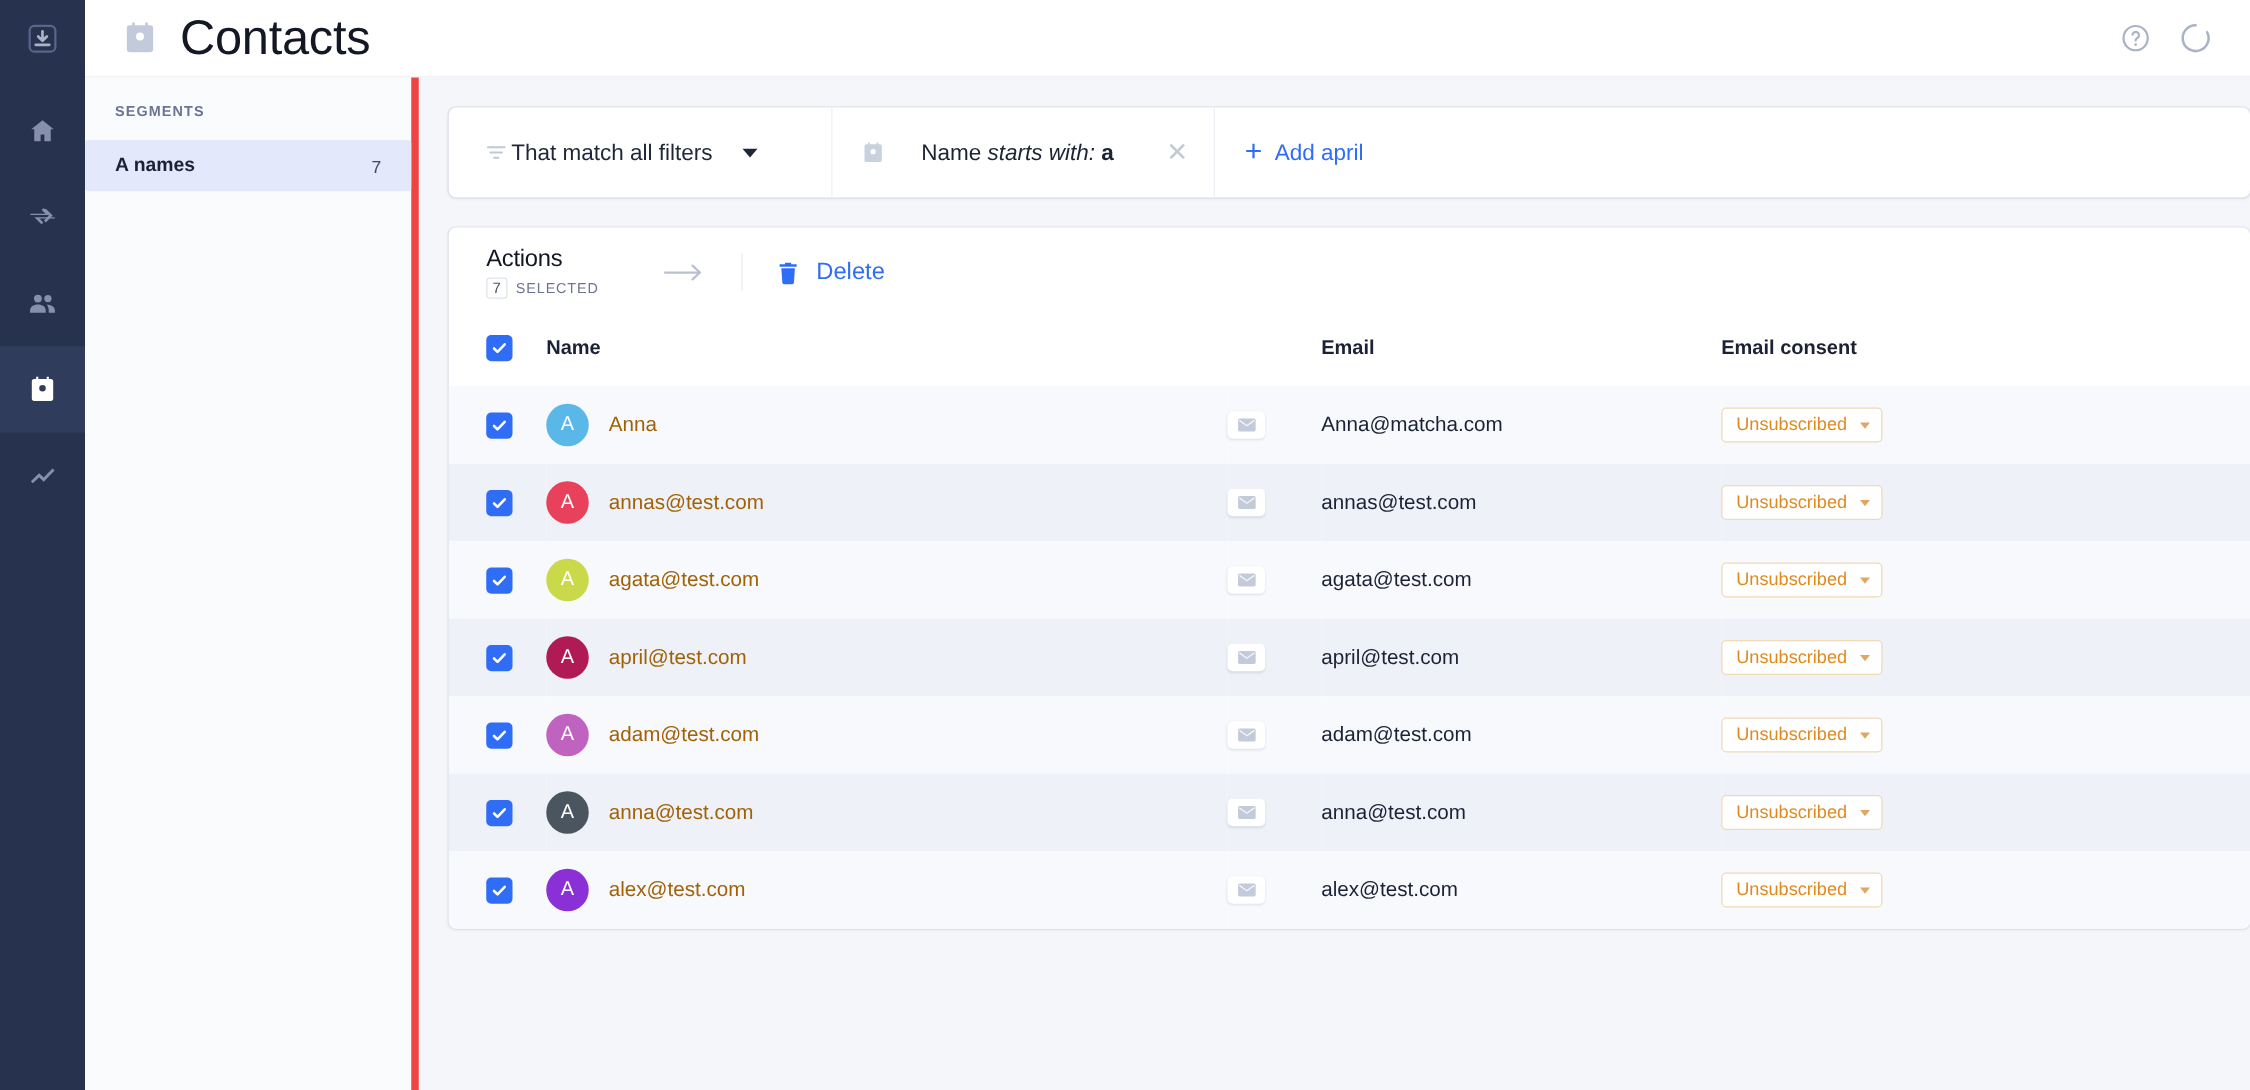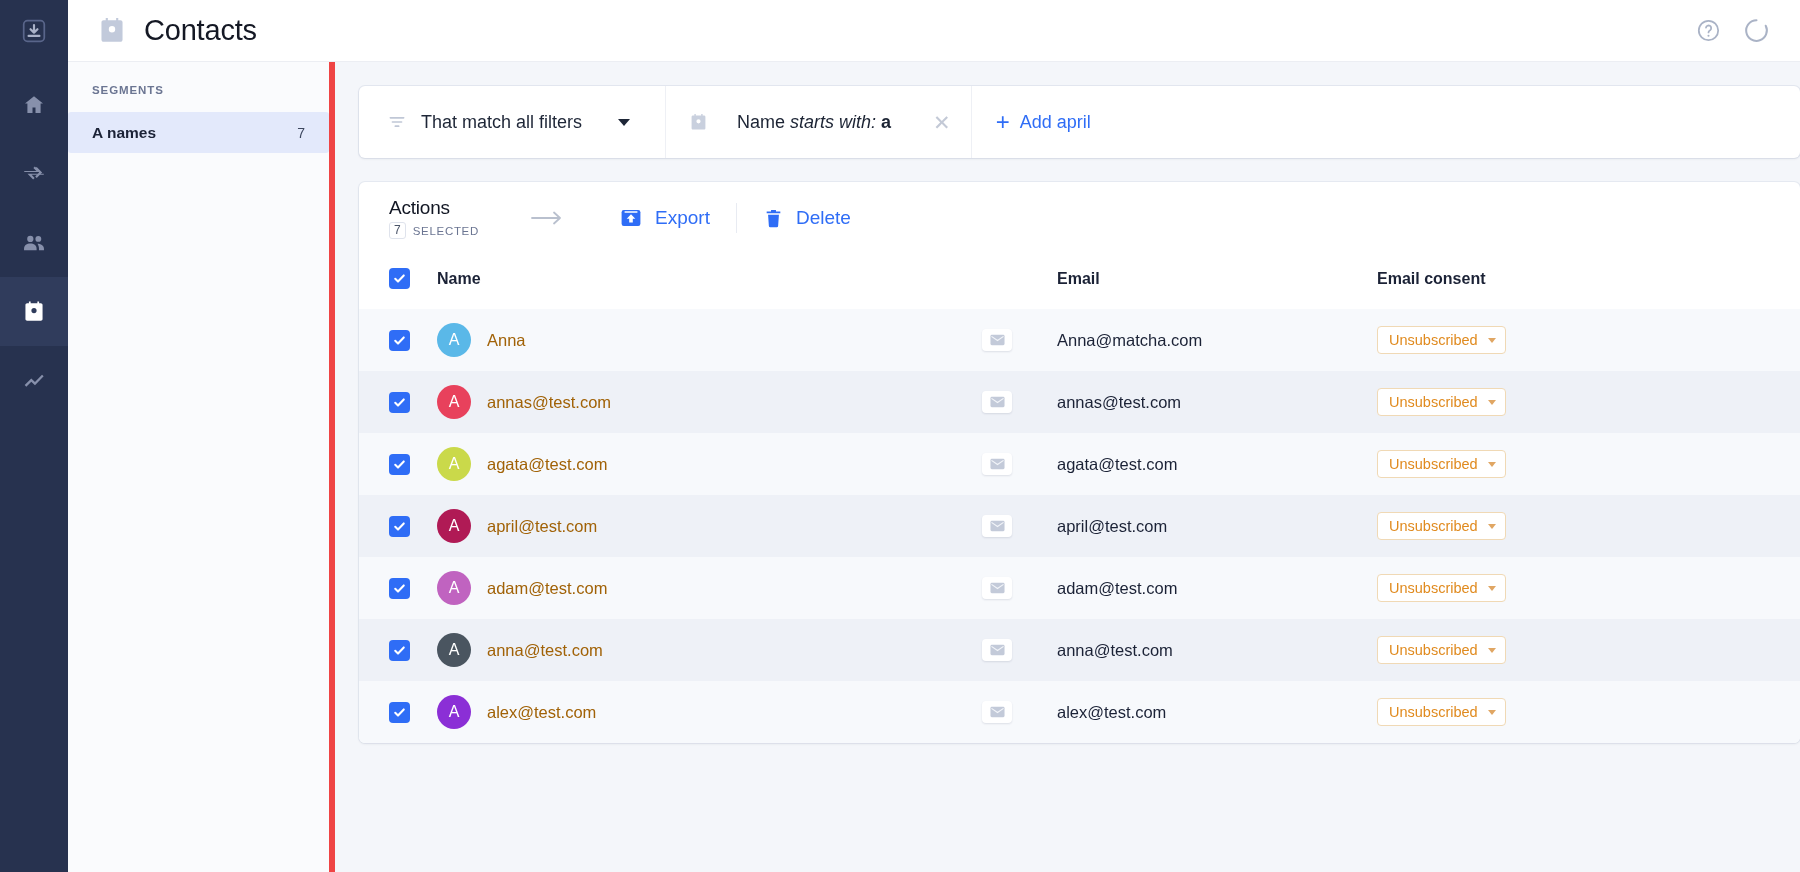--- a/index.html
+++ b/index.html
@@ -36,21 +36,21 @@
 
   .topbar {
     height: 62px; min-height: 62px;
     background: #ffffff;
     display: flex; align-items: center;
     padding: 0 30px 0 28px;
     border-bottom: 1px solid #eceef3;
   }
   .topbar-icon { margin-right: 16px; display: flex; align-items: center; }
   .topbar-title {
-    font-size: 29px; font-weight: 400; color: #141824;
+    font-size: 39px; font-weight: 400; color: #141824;
     letter-spacing: -0.2px;
   }
   .topbar-right { margin-left: auto; display: flex; align-items: center; gap: 22px; }
   .circle-btn { cursor: pointer; display: flex; align-items: center; }
 
   .body { flex: 1; display: flex; min-height: 0; background: #f4f6fa; }
 
   
   .segments {
     width: 267px; min-width: 267px;
@@ -80,21 +80,21 @@
 
   .filter-card {
     background: #ffffff;
     border-radius: 6px;
     box-shadow: 0 1px 3px rgba(30,40,70,0.08), 0 0 0 1px rgba(226,231,240,0.9);
     height: 72px;
     display: flex; align-items: center;
     margin-right: 0px;
   }
   .fc-match {
-    display: flex; align-items: center; gap: 14px;
+    display: flex; align-items: center; gap: 2px;
     padding: 0 28px 0 28px; height: 72px; cursor: pointer;
     min-width: 306px;
   }
   .fc-match-label { font-size: 18px; color: #1e2637; }
   .caret { width: 0; height: 0; border-left: 6px solid transparent; border-right: 6px solid transparent; border-top: 7px solid #1e2637; margin-left: 22px; }
   .fc-div { width: 1px; height: 72px; background: #eef0f5; }
   .fc-pill {
     display: flex; align-items: center; gap: 28px;
     padding: 0 20px 0 22px; height: 72px; cursor: pointer;
   }
@@ -309,28 +309,20 @@
               <div class="actions-sel">
                 <span class="sel-num">7</span>
                 <span class="sel-word">SELECTED</span>
               </div>
             </div>
             <span class="arrow-sep">
               <svg width="36" height="20" viewBox="0 0 36 20" fill="none" stroke="#b9c0ce" stroke-width="1.8" stroke-linecap="round" stroke-linejoin="round">
                 <path d="M3 10h28M25 4.5l6 5.5-6 5.5"></path>
               </svg>
             </span>
-            <div class="act-btn">
-              <svg width="24" height="24" viewBox="0 0 24 24">
-                <rect x="2.6" y="4" width="18.8" height="16" rx="2.2" fill="#2f6df6"></rect>
-                <path d="M12 8.2l4.3 4.6h-2.5v3.6h-3.6v-3.6H7.7z" fill="#ffffff"></path>
-                <rect x="5.4" y="5.3" width="13.2" height="1.5" rx="0.7" fill="#ffffff"></rect>
-              </svg>
-              <span>Export</span>
-            </div>
             <div class="act-div"></div>
             <div class="act-btn">
               <svg width="21" height="23" viewBox="0 0 24 24" fill="#2f6df6">
                 <path d="M9.2 2.4h5.6v1.5h5v2.2H4.2V3.9h5V2.4z"></path>
                 <path d="M5.8 7.6h12.4l-.9 13a1.6 1.6 0 01-1.6 1.5H8.3a1.6 1.6 0 01-1.6-1.5z"></path>
               </svg>
               <span>Delete</span>
             </div>
           </div>
 

